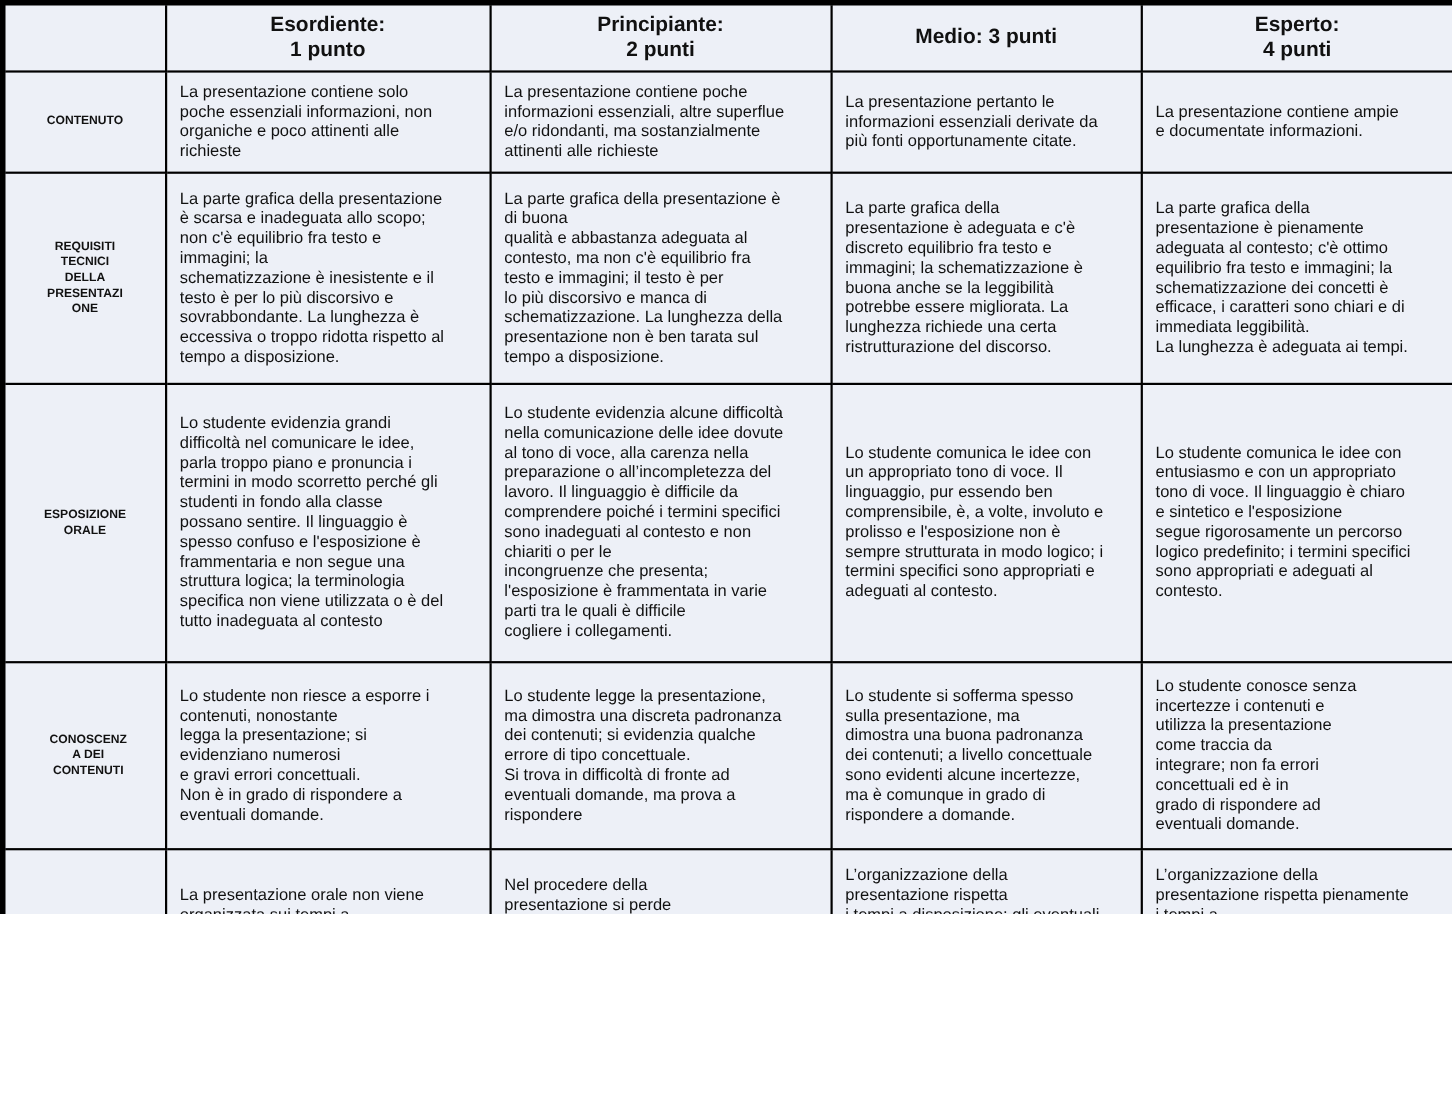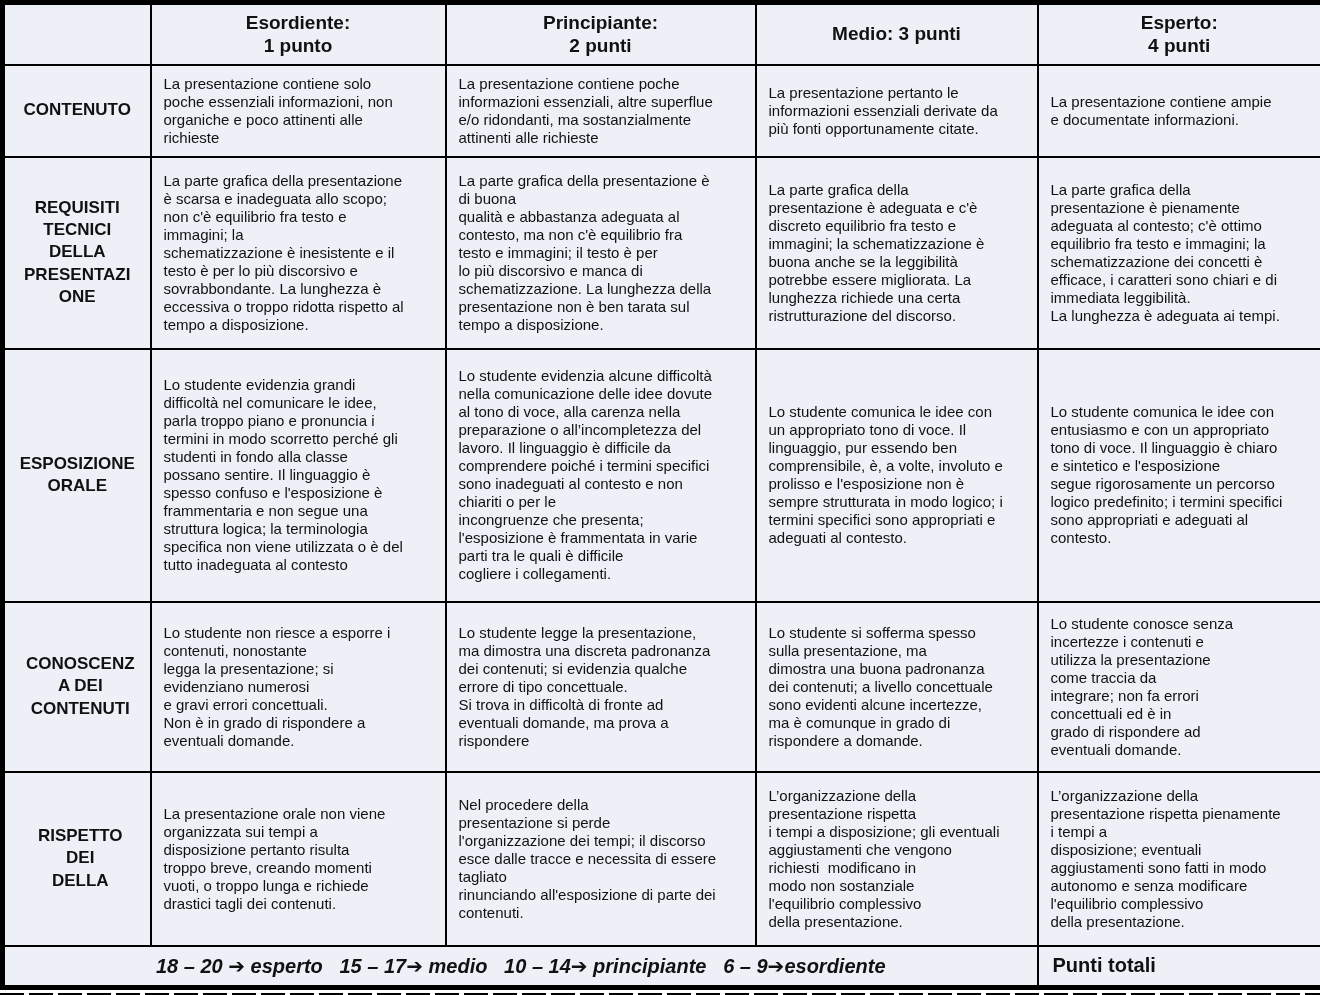--- a/index.html
+++ b/index.html
@@ -1,18 +1,18 @@
 <!DOCTYPE html>
 <html><head>
 <meta charset="utf-8">
 <style>
   * { box-sizing: border-box; }
   html, body { margin: 0; padding: 0; background: #ffffff; }
   body { font-family: "Liberation Sans", "DejaVu Sans", sans-serif; color: #111; }
-  .page { width: 1320px; height: 995px; background: #ffffff; }
+  .page { width: 1320px; height: 831px; background: #ffffff; }
 
   table.rubric {
     width: 1320px;
     border-collapse: collapse;
     table-layout: fixed;
     background: #edf0f7;
     border: 5px solid #000;
   }
   table.rubric th, table.rubric td {
     border: 2px solid #000;
@@ -26,21 +26,21 @@
     font-weight: bold;
     text-align: center;
     white-space: pre-line;
     line-height: 1.25;
     padding: 4px 6px;
   }
   th.corner { background: #edf0f7; }
 
   
   th.crit {
-    font-size: 17px;
+    font-size: 11px;
     font-weight: bold;
     text-align: center;
     white-space: pre-line;
     line-height: 1.3;
     padding: 0 6px;
   }
   th.crit.crit-left { text-align: center; padding-left: 12px; }
 
   
   td.cell {

